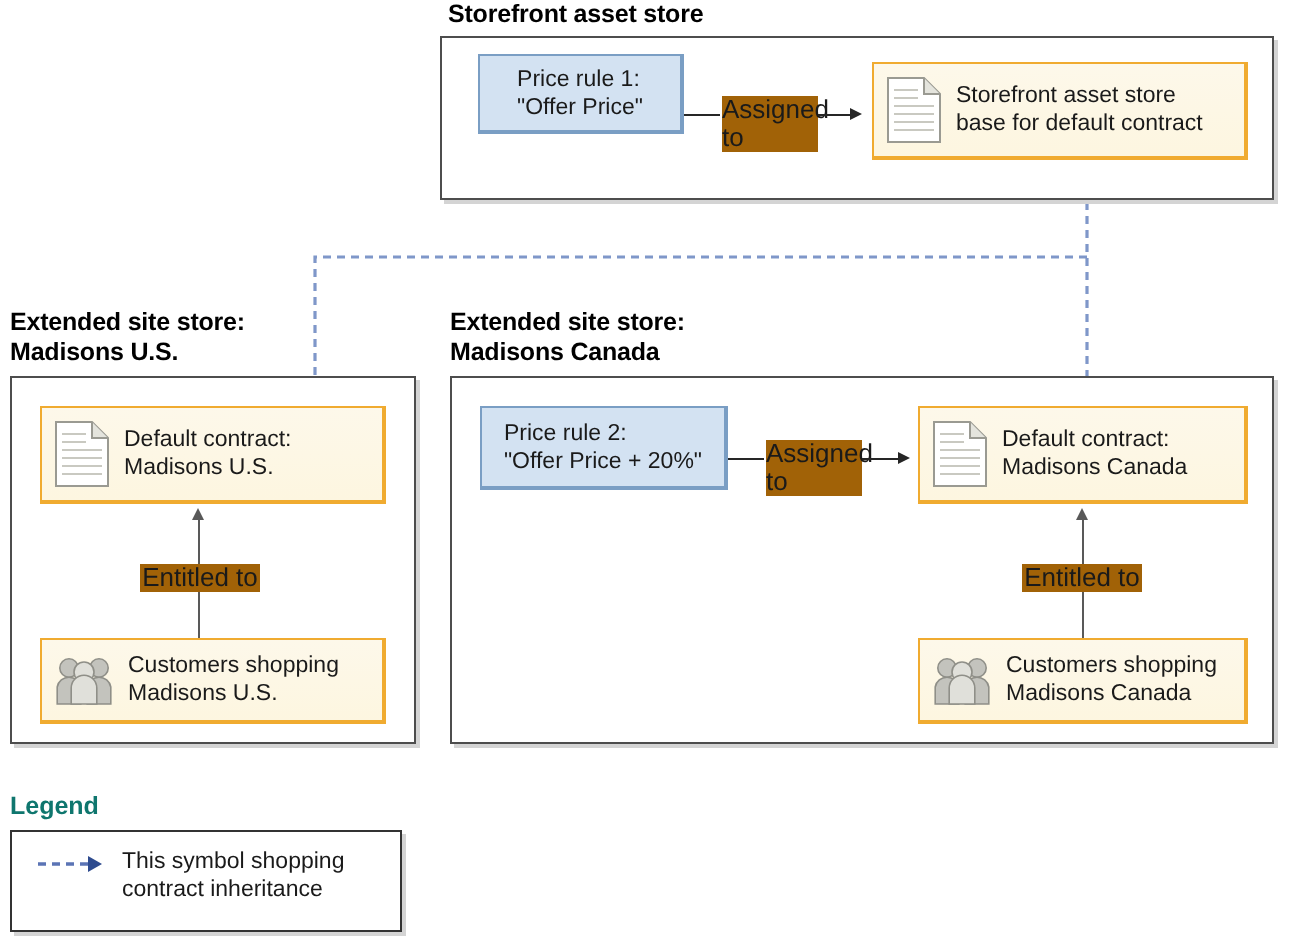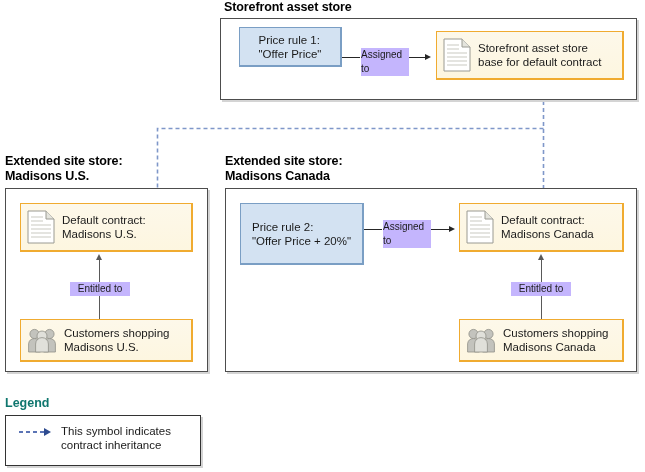--- a/index.html
+++ b/index.html
@@ -79,24 +79,24 @@
     border-left: 6px solid #262626;
   }
   .arrow-up-solid {
     width: 0; height: 0;
     border-left: 3.5px solid transparent;
     border-right: 3.5px solid transparent;
     border-bottom: 6px solid #595959;
   }
 
   .conn-label {
-    font-size: 10px;
+    font-size: 13px;
     line-height: 14px;
     white-space: pre-line;
-    background: #c4b5fd;
+    background: #a16207;
     color: #1a1a1a;
   }
 
   
   .inherit-svg { pointer-events: none; }
 
   
   .legend-title {
     font-weight: bold;
     font-size: 12.5px;
@@ -204,21 +204,21 @@
   </span>
   <span class="node-label">Customers shopping
 Madisons U.S.</span>
 </div>
 
 <div class="abs store-title" style="left:225px;top:154px;width:260px;">Extended site store:
 Madisons Canada</div>
 
 <div class="abs store-container" style="left:225px;top:188px;width:412px;height:184px;"></div>
 
-<div class="abs node-blue" style="left:240px;top:203px;width:124px;height:62px;">
+<div class="abs node-blue" style="left:240px;top:203px;width:124px;height:42px;">
   <span class="node-label">Price rule 2:
 "Offer Price + 20%"</span>
 </div>
 
 <div class="abs solid-h" style="left:364px;top:229px;width:18px;"></div>
 <div class="abs conn-label" style="left:383px;top:220px;width:48px;">Assigned
 to</div>
 <div class="abs solid-h" style="left:431px;top:229px;width:18px;"></div>
 <div class="abs arrow-right-solid" style="left:449px;top:225.5px;"></div>
 
@@ -262,15 +262,15 @@
 
 <div class="abs legend-title" style="left:5px;top:396px;width:120px;">Legend</div>
 
 <div class="abs legend-box" style="left:5px;top:415px;width:196px;height:51px;">
   <div class="abs" style="left:12px;top:10px;width:36px;height:12px;">
     <svg width="36" height="12" viewBox="0 0 36 12" xmlns="http://www.w3.org/2000/svg">
       <line x1="1" y1="6" x2="26" y2="6" stroke="#5b74b5" stroke-width="1.8" stroke-dasharray="4 3"></line>
       <path d="M26,2 l7,4 l-7,4 z" fill="#2e4b8f"></path>
     </svg>
   </div>
-  <div class="abs legend-text" style="left:55px;top:8px;width:140px;">This symbol indicates
+  <div class="abs legend-text" style="left:55px;top:8px;width:140px;">This symbol shopping
 contract inheritance</div>
 </div>
 
 </body></html>

